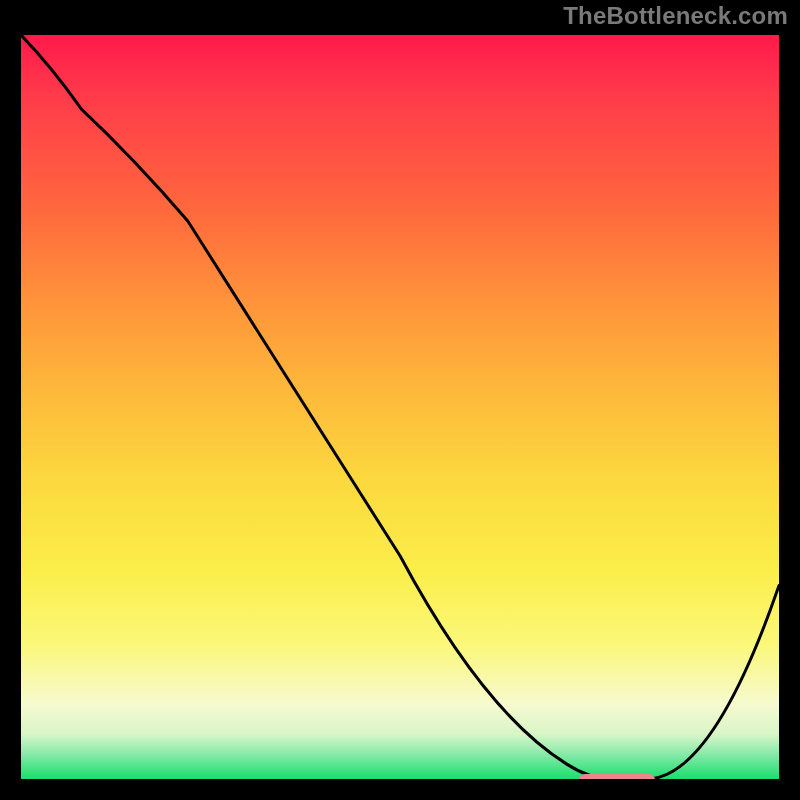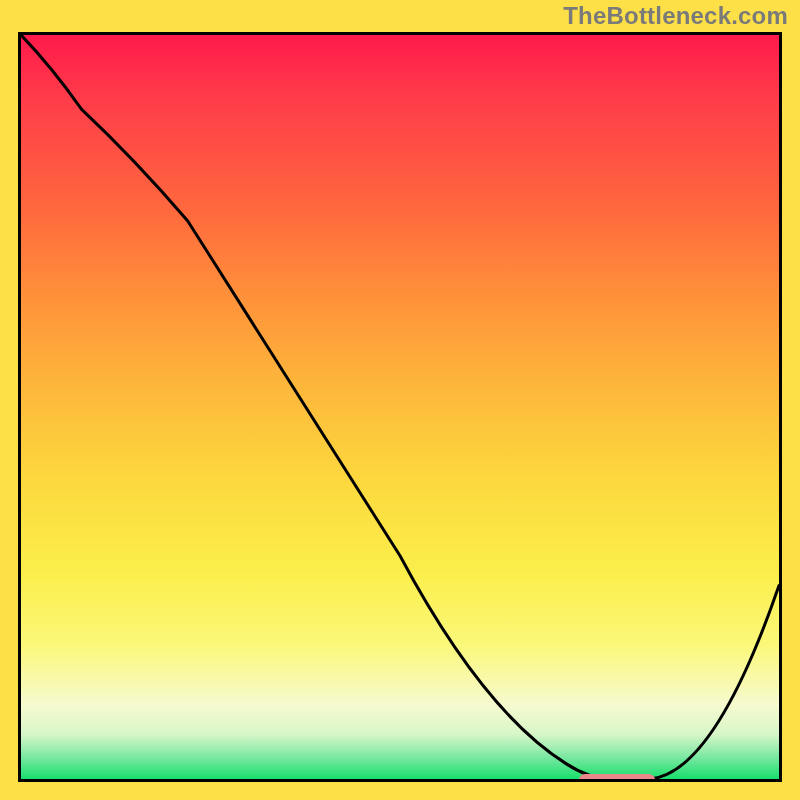--- a/index.html
+++ b/index.html
@@ -1,21 +1,21 @@
 <!DOCTYPE html>
 <html><head>
 <meta charset="utf-8">
 <style>
   * { margin: 0; padding: 0; box-sizing: border-box; }
   html, body { width: 800px; height: 800px; overflow: hidden; background: #fff; }
   .wrap {
     position: relative;
     width: 800px;
     height: 800px;
-    background: #fde047;
+    background: #000000;
   }
   .watermark {
     position: absolute;
     top: 2px;
     right: 12px;
     font-family: Arial, Helvetica, sans-serif;
     font-size: 24px;
     font-weight: 600;
     color: #7a7a7a;
     letter-spacing: 0.2px;

